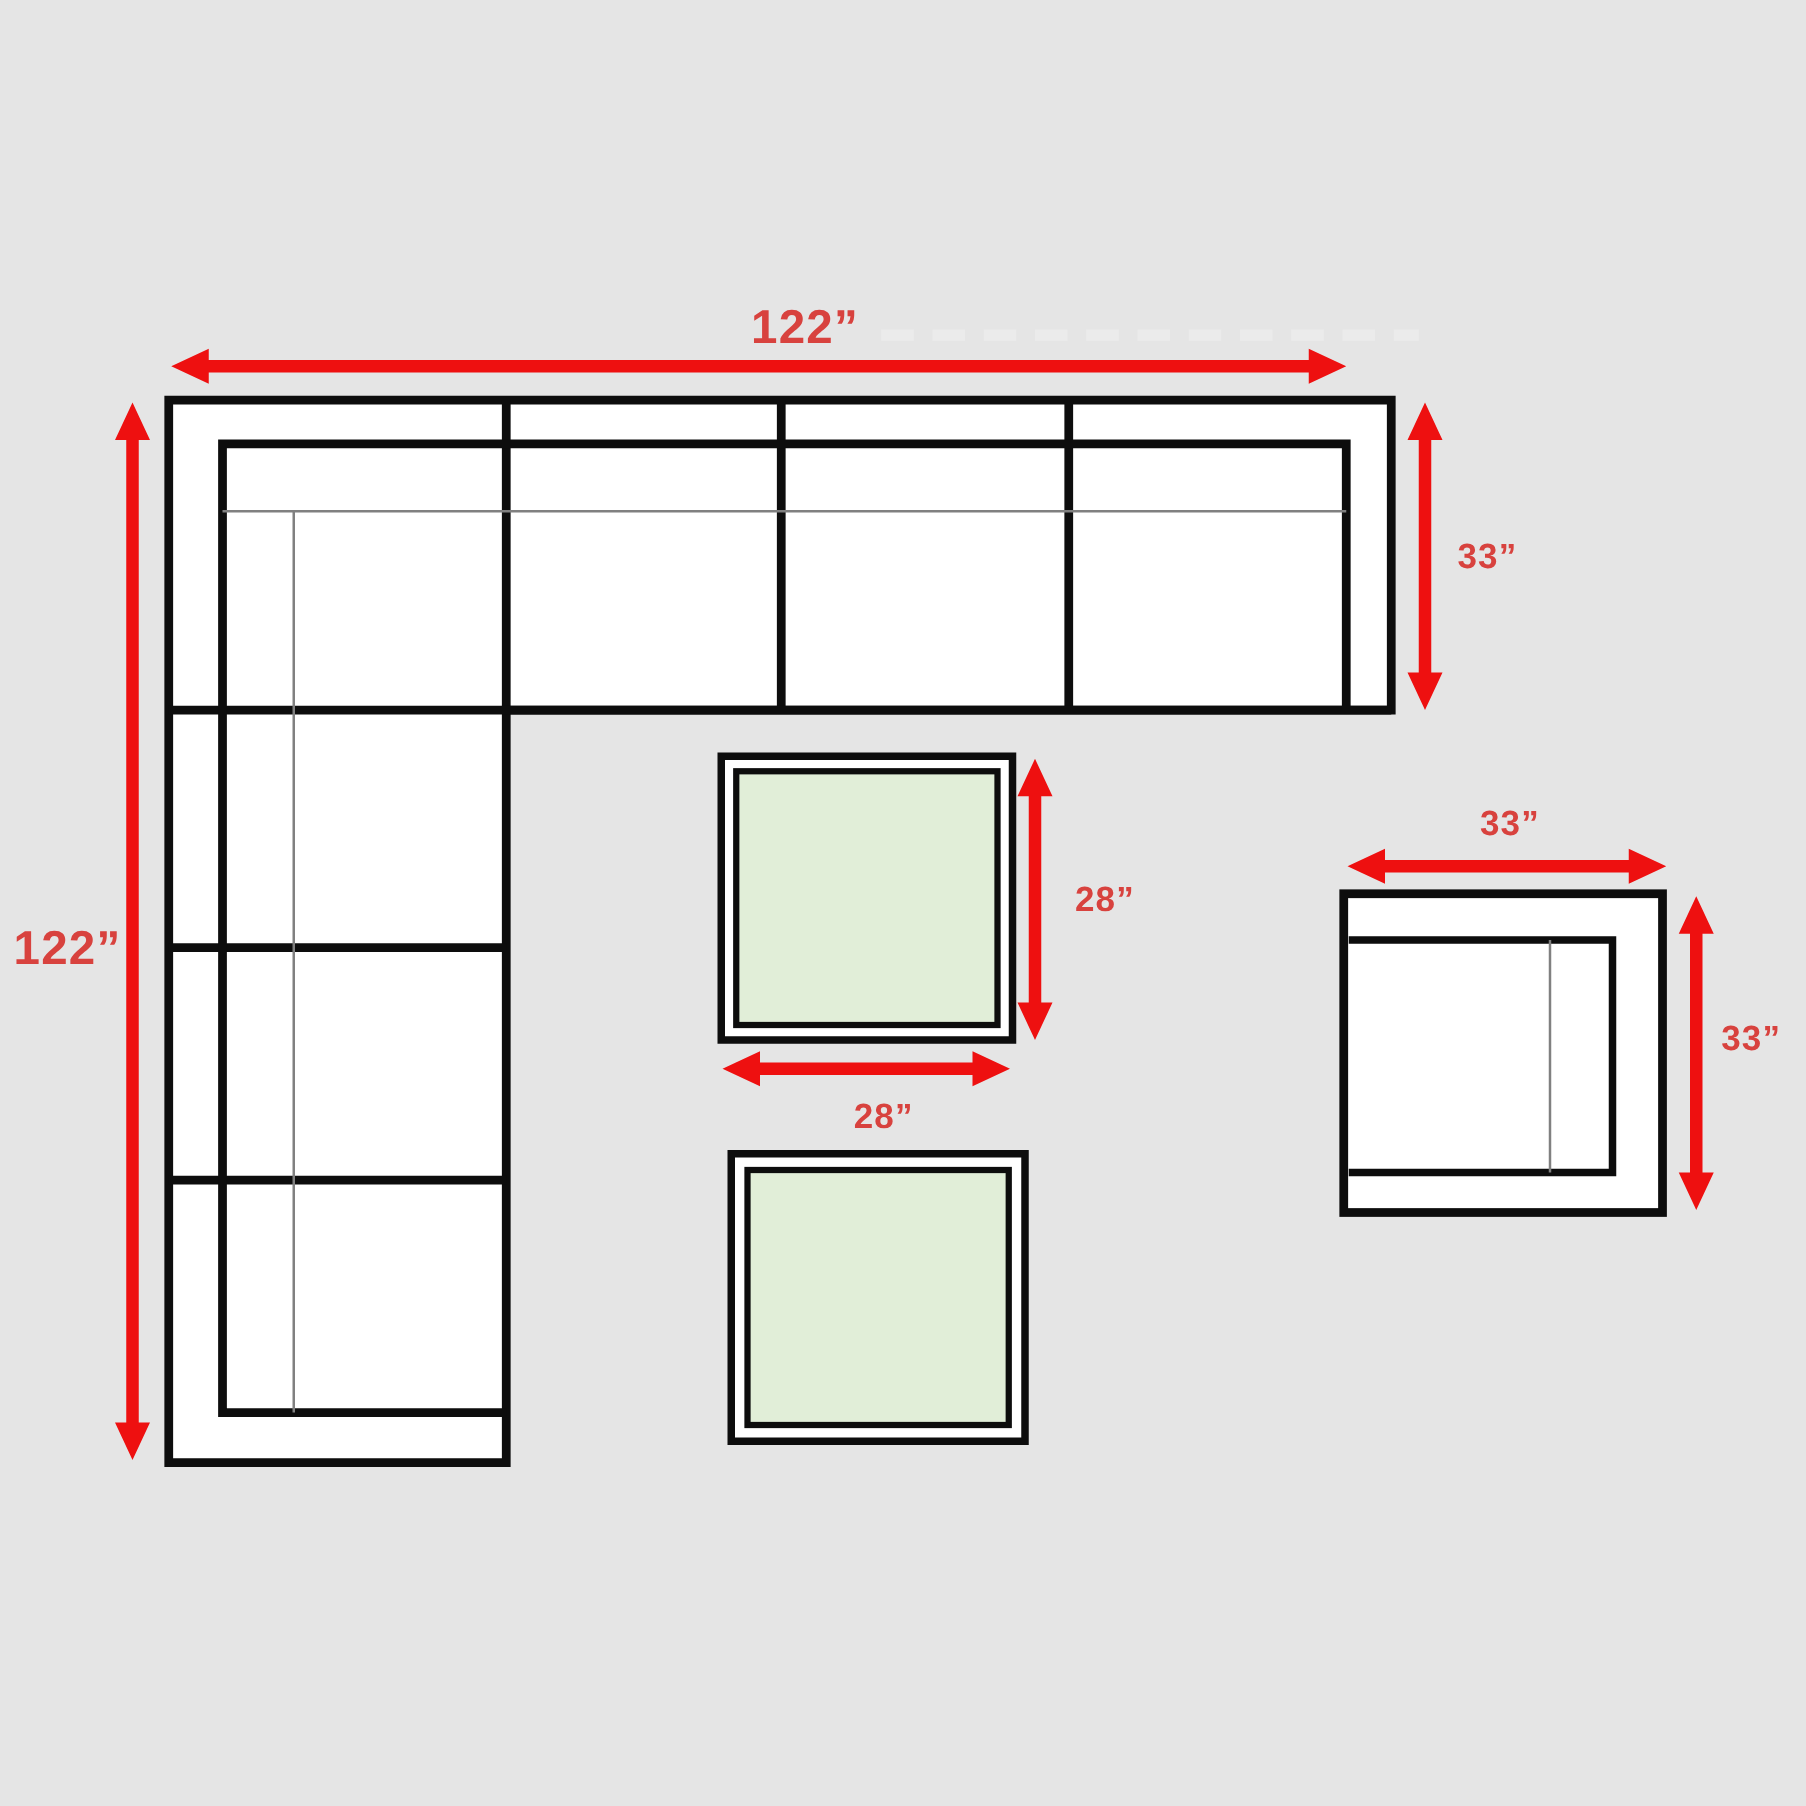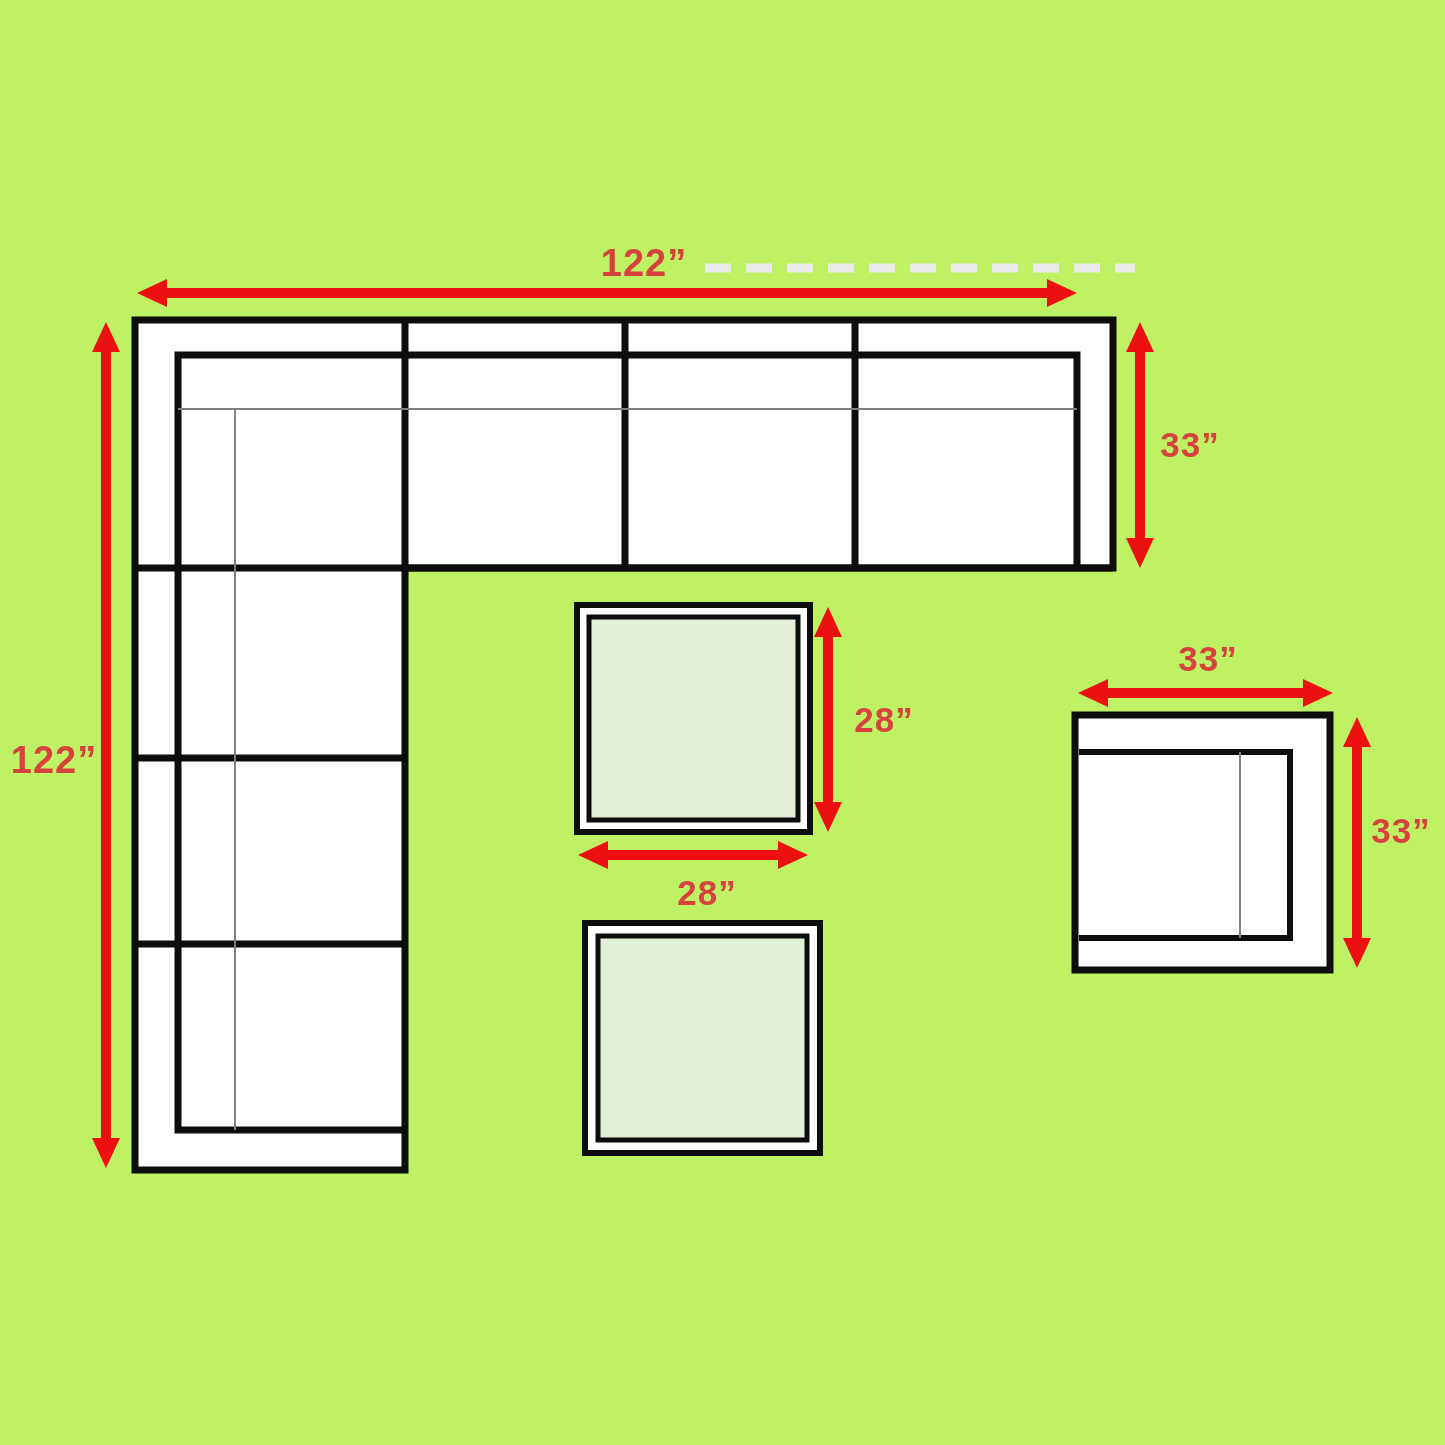--- a/index.html
+++ b/index.html
@@ -1,28 +1,28 @@
 <!DOCTYPE html>
 <html><head>
 <meta charset="utf-8">
 <style>
   html,body{margin:0;padding:0;background:#ffffff;}
   .canvas{
     position:relative;
     width:1445px;height:1445px;
-    background:#bef264;
+    background:#e5e5e5;
     font-family:"Liberation Sans",sans-serif;
     overflow:hidden;
   }
   .canvas svg{position:absolute;left:0;top:0;}
   .dim-label{
     position:absolute;
     transform:translate(-50%,-50%);
     font-weight:700;
-    font-size:35px;
+    font-size:28px;
     color:#d8423e;
     white-space:nowrap;
     letter-spacing:1px;
   }
   .dim-label.big{font-size:38px;}
 </style>
 </head>
 <body>
 
 <div class="canvas">

